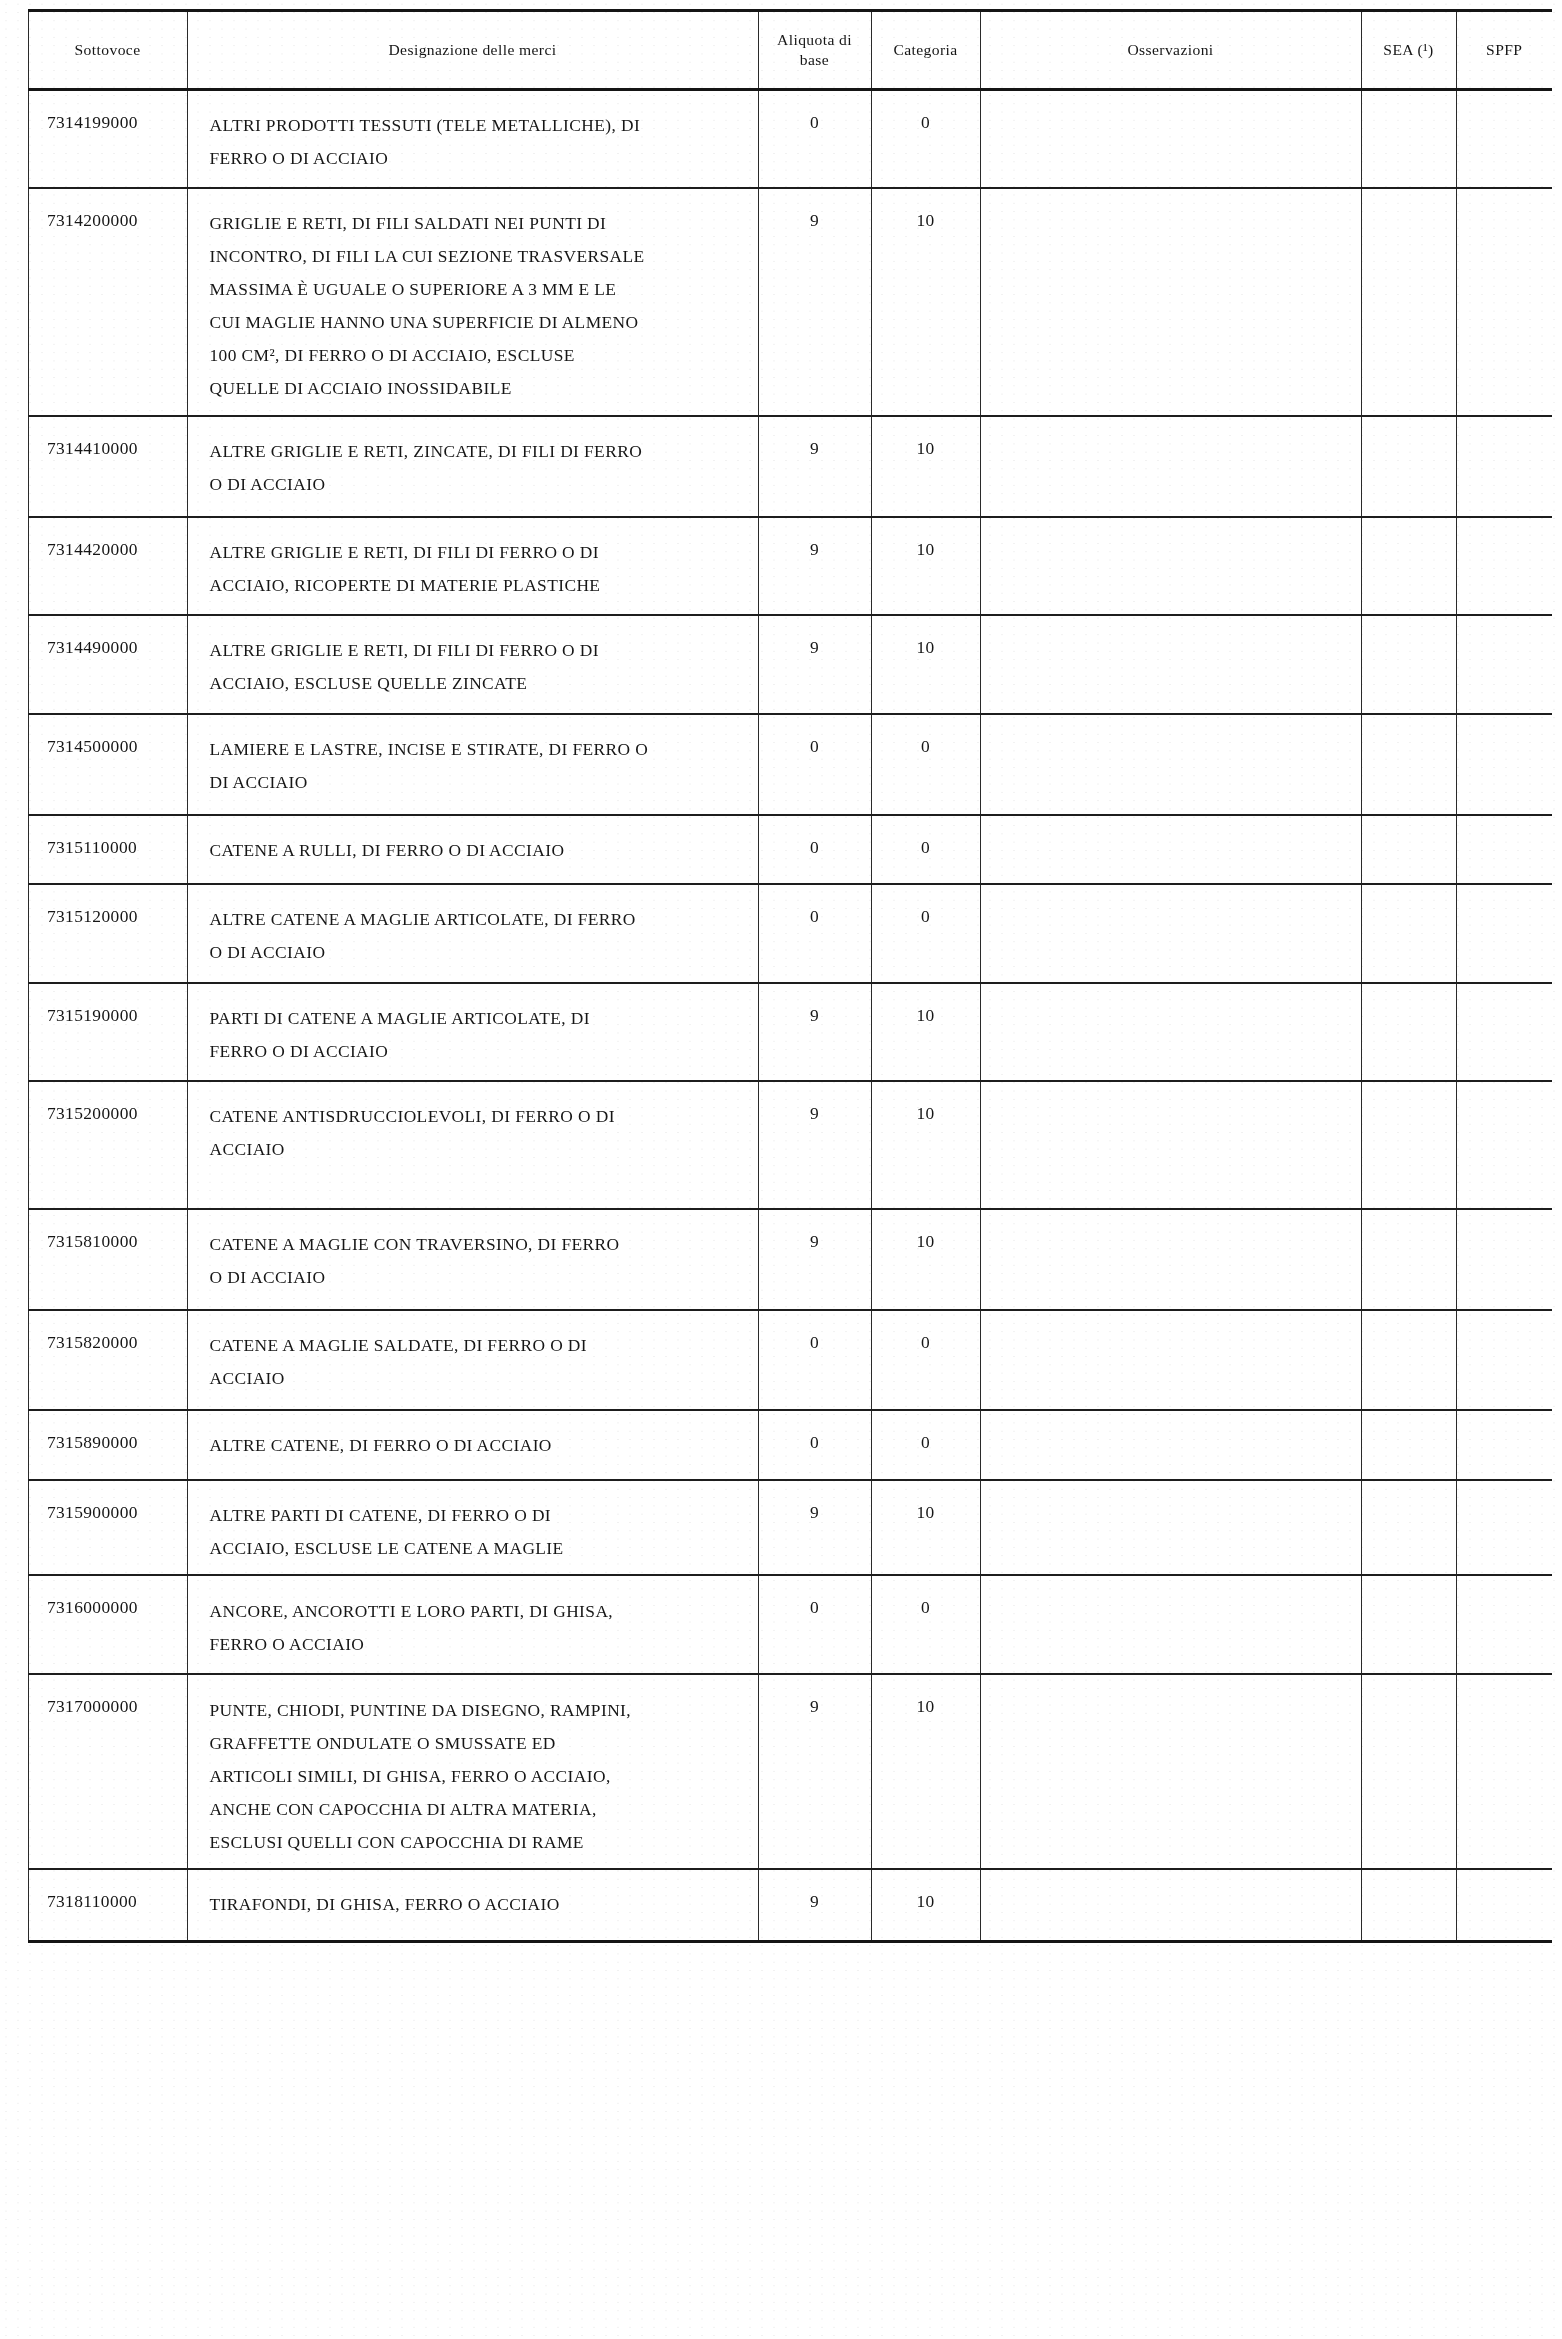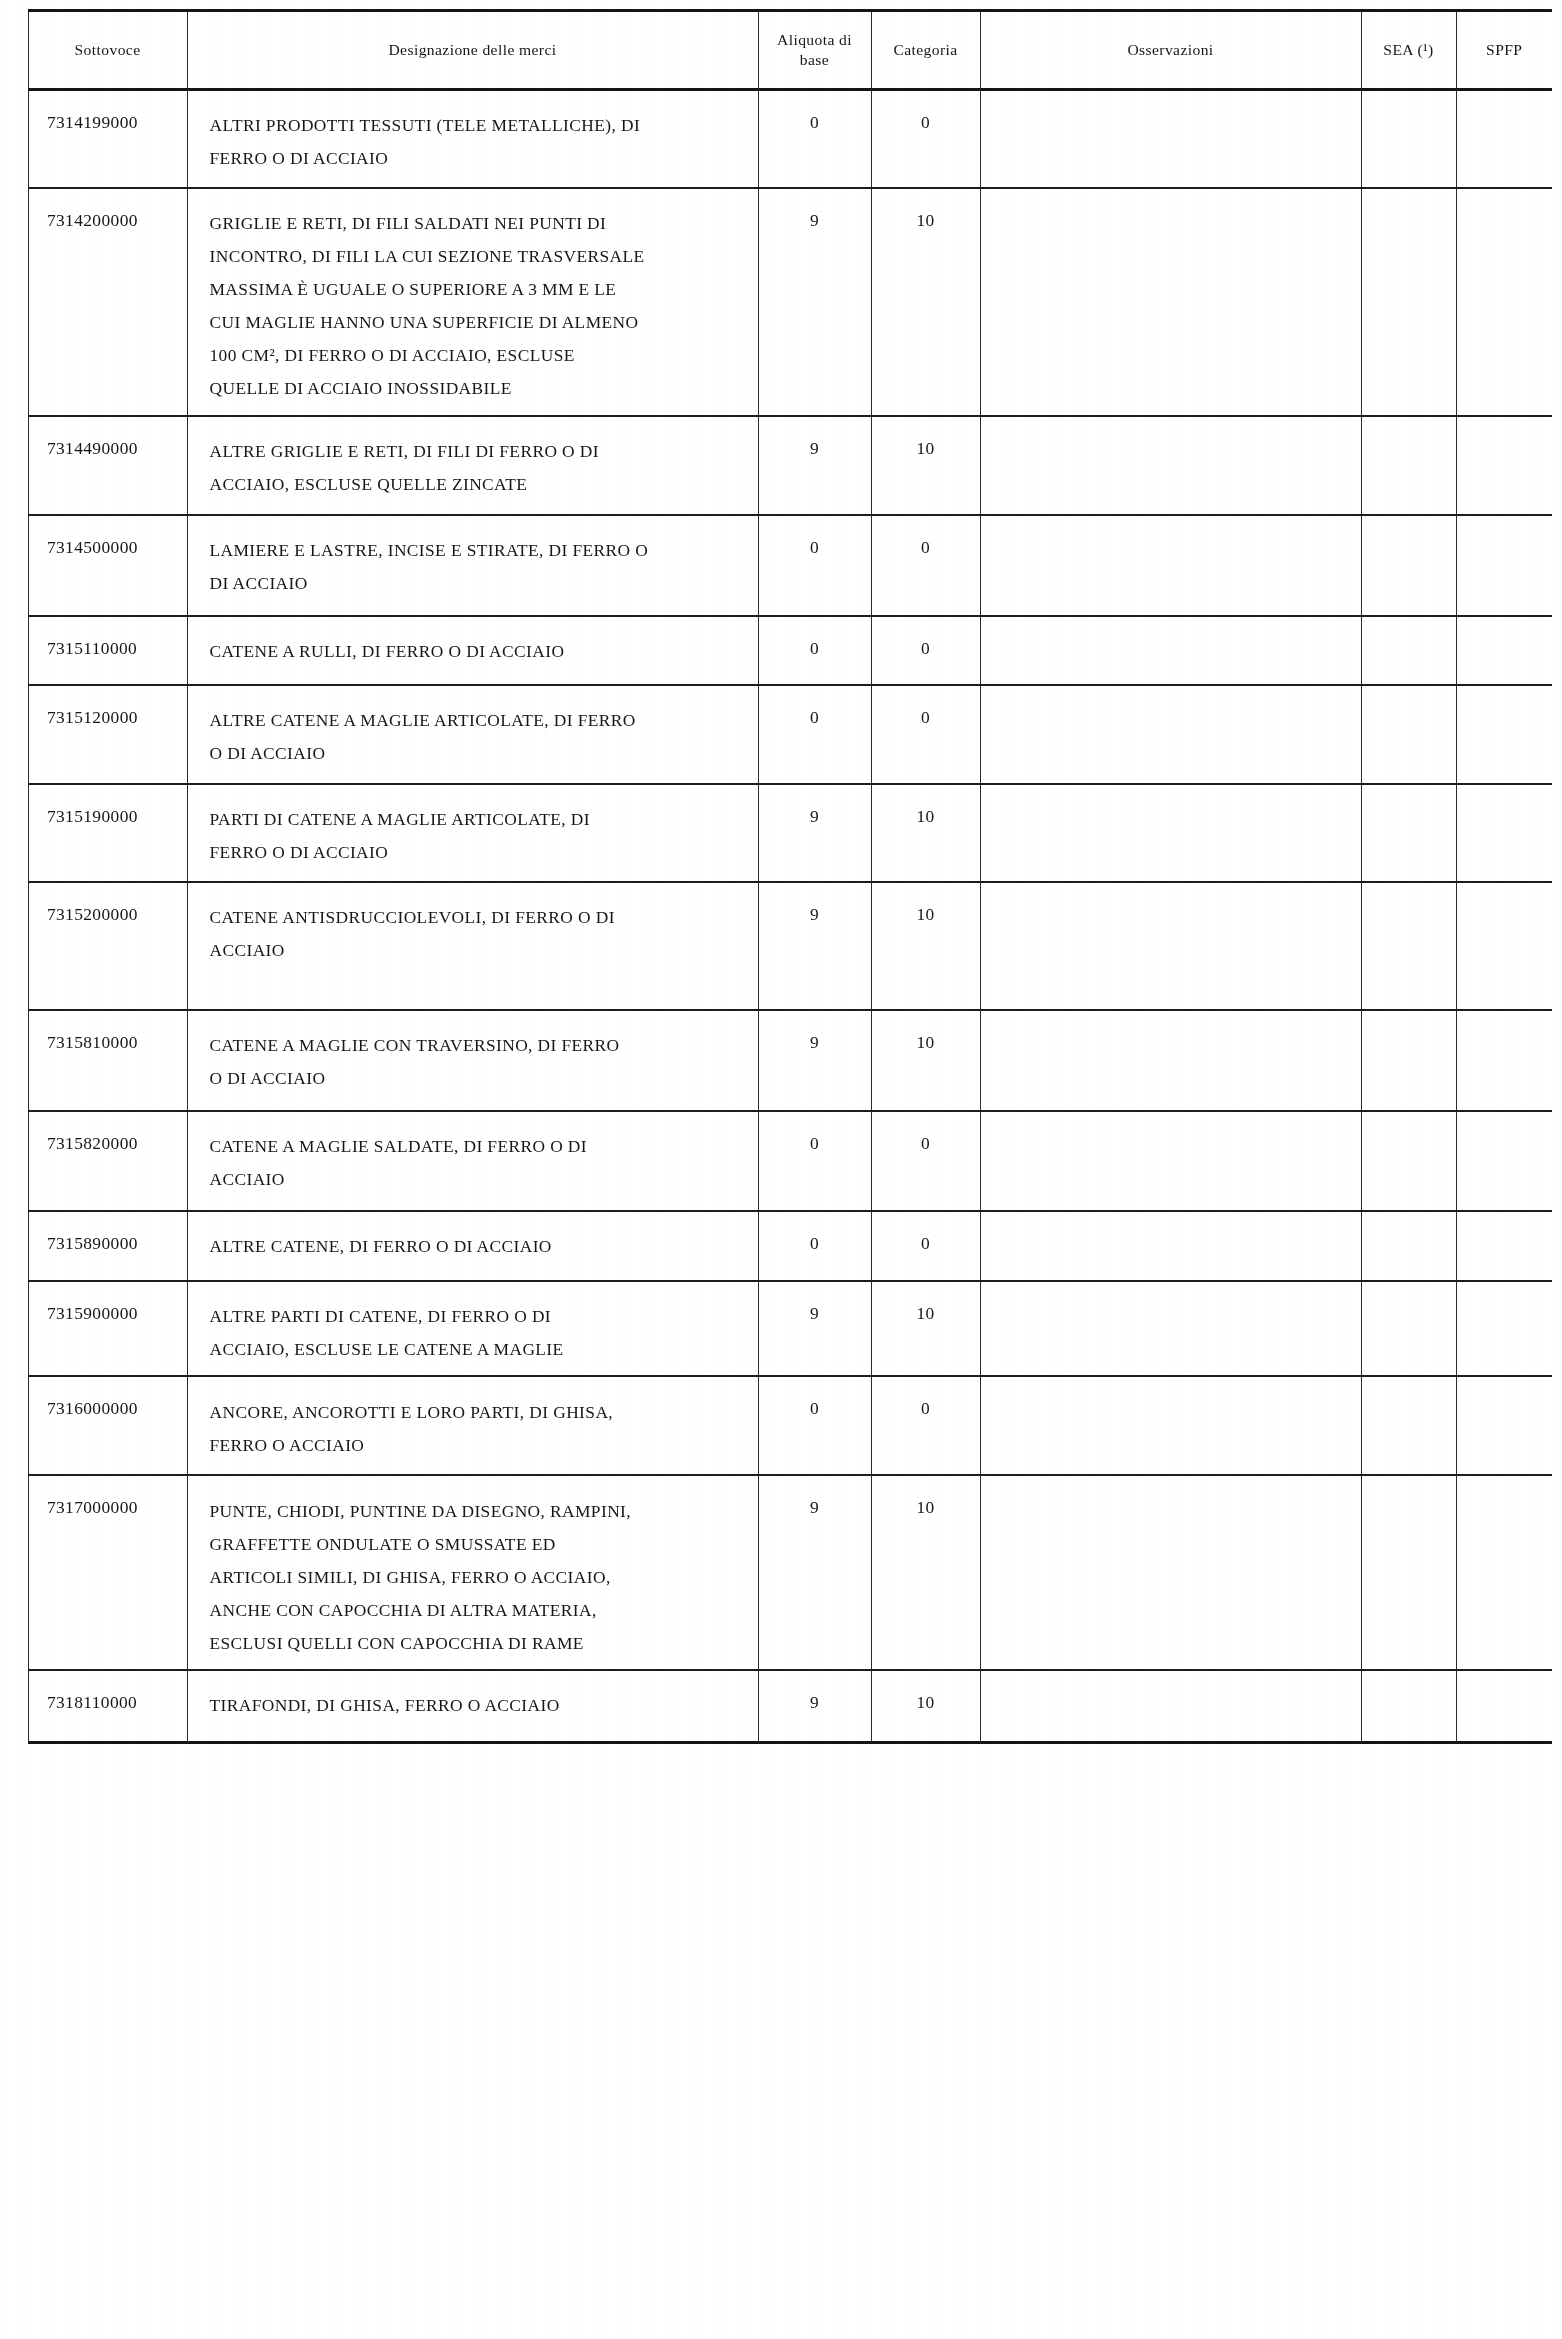--- a/index.html
+++ b/index.html
@@ -123,20 +123,40 @@
 MASSIMA È UGUALE O SUPERIORE A 3 MM E LE
 CUI MAGLIE HANNO UNA SUPERFICIE DI ALMENO
 100 CM², DI FERRO O DI ACCIAIO, ESCLUSE
 QUELLE DI ACCIAIO INOSSIDABILE</td>
     <td class="num-cell">9</td>
     <td class="num-cell">10</td>
     <td class="empty-cell"></td>
     <td class="empty-cell"></td>
     <td class="empty-cell"></td>
   </tr>
+        <tr style="height: 101px;">
+    <td class="code-cell">7314410000</td>
+    <td class="desc-cell">ALTRE GRIGLIE E RETI, ZINCATE, DI FILI DI FERRO
+O DI ACCIAIO</td>
+    <td class="num-cell">9</td>
+    <td class="num-cell">10</td>
+    <td class="empty-cell"></td>
+    <td class="empty-cell"></td>
+    <td class="empty-cell"></td>
+  </tr>
+        <tr style="height: 98px;">
+    <td class="code-cell">7314420000</td>
+    <td class="desc-cell">ALTRE GRIGLIE E RETI, DI FILI DI FERRO O DI
+ACCIAIO, RICOPERTE DI MATERIE PLASTICHE</td>
+    <td class="num-cell">9</td>
+    <td class="num-cell">10</td>
+    <td class="empty-cell"></td>
+    <td class="empty-cell"></td>
+    <td class="empty-cell"></td>
+  </tr>
         <tr style="height: 99px;">
     <td class="code-cell">7314490000</td>
     <td class="desc-cell">ALTRE GRIGLIE E RETI, DI FILI DI FERRO O DI
 ACCIAIO, ESCLUSE QUELLE ZINCATE</td>
     <td class="num-cell">9</td>
     <td class="num-cell">10</td>
     <td class="empty-cell"></td>
     <td class="empty-cell"></td>
     <td class="empty-cell"></td>
   </tr>

